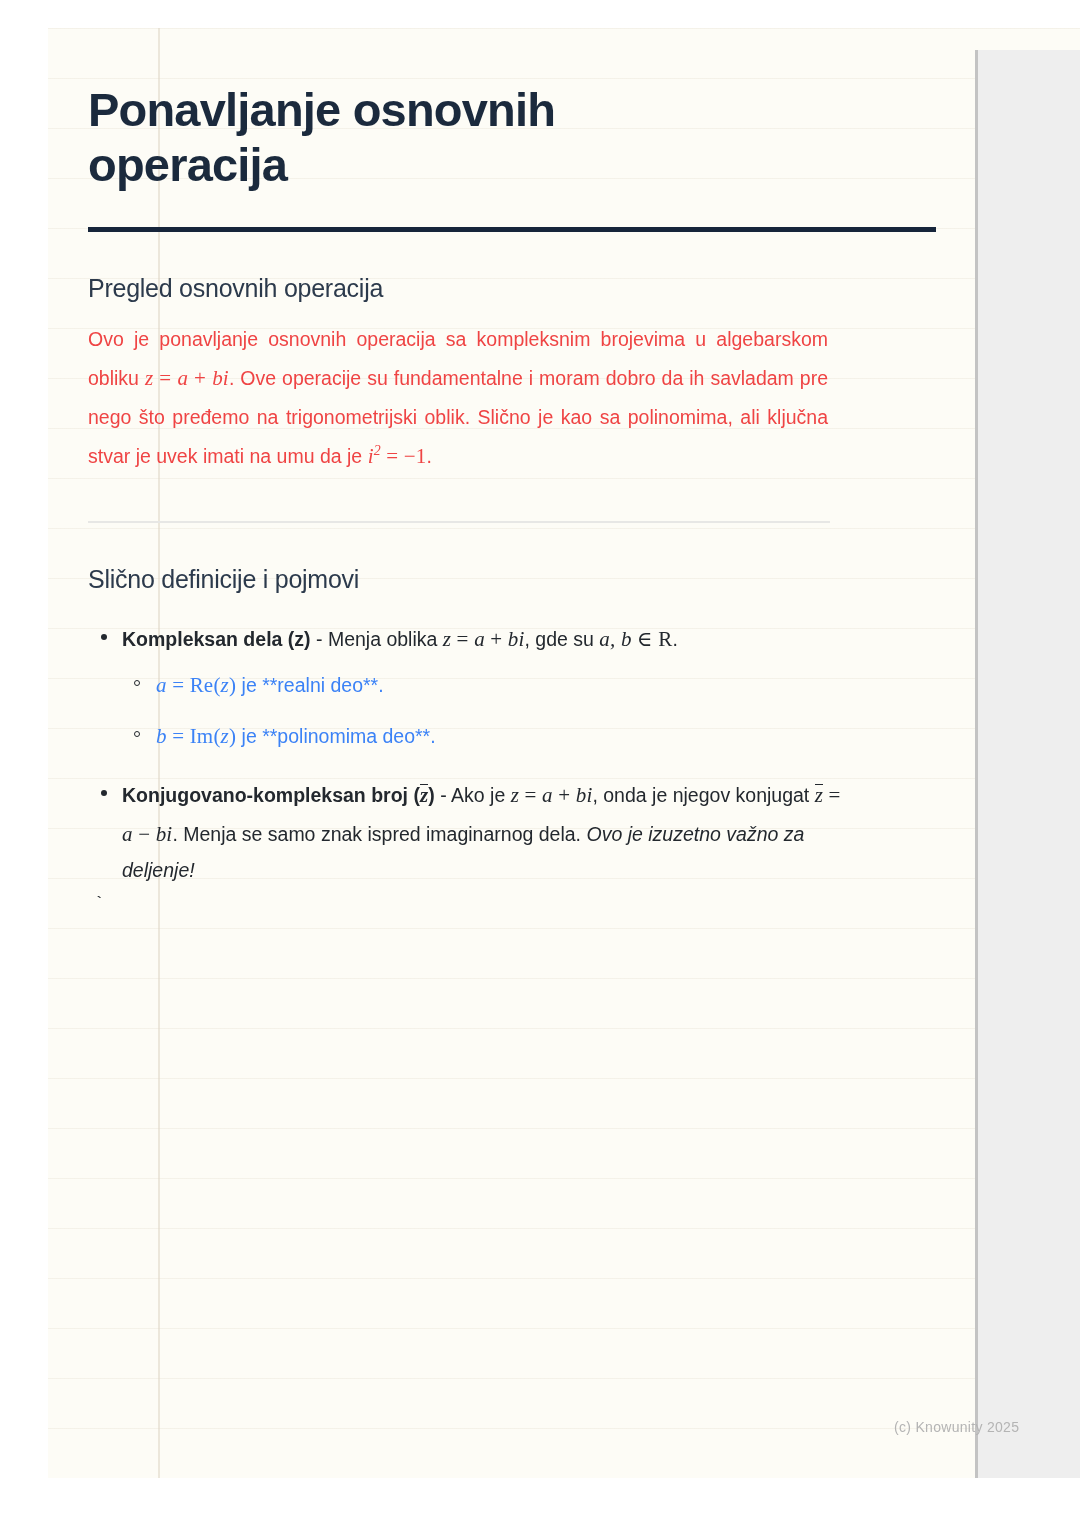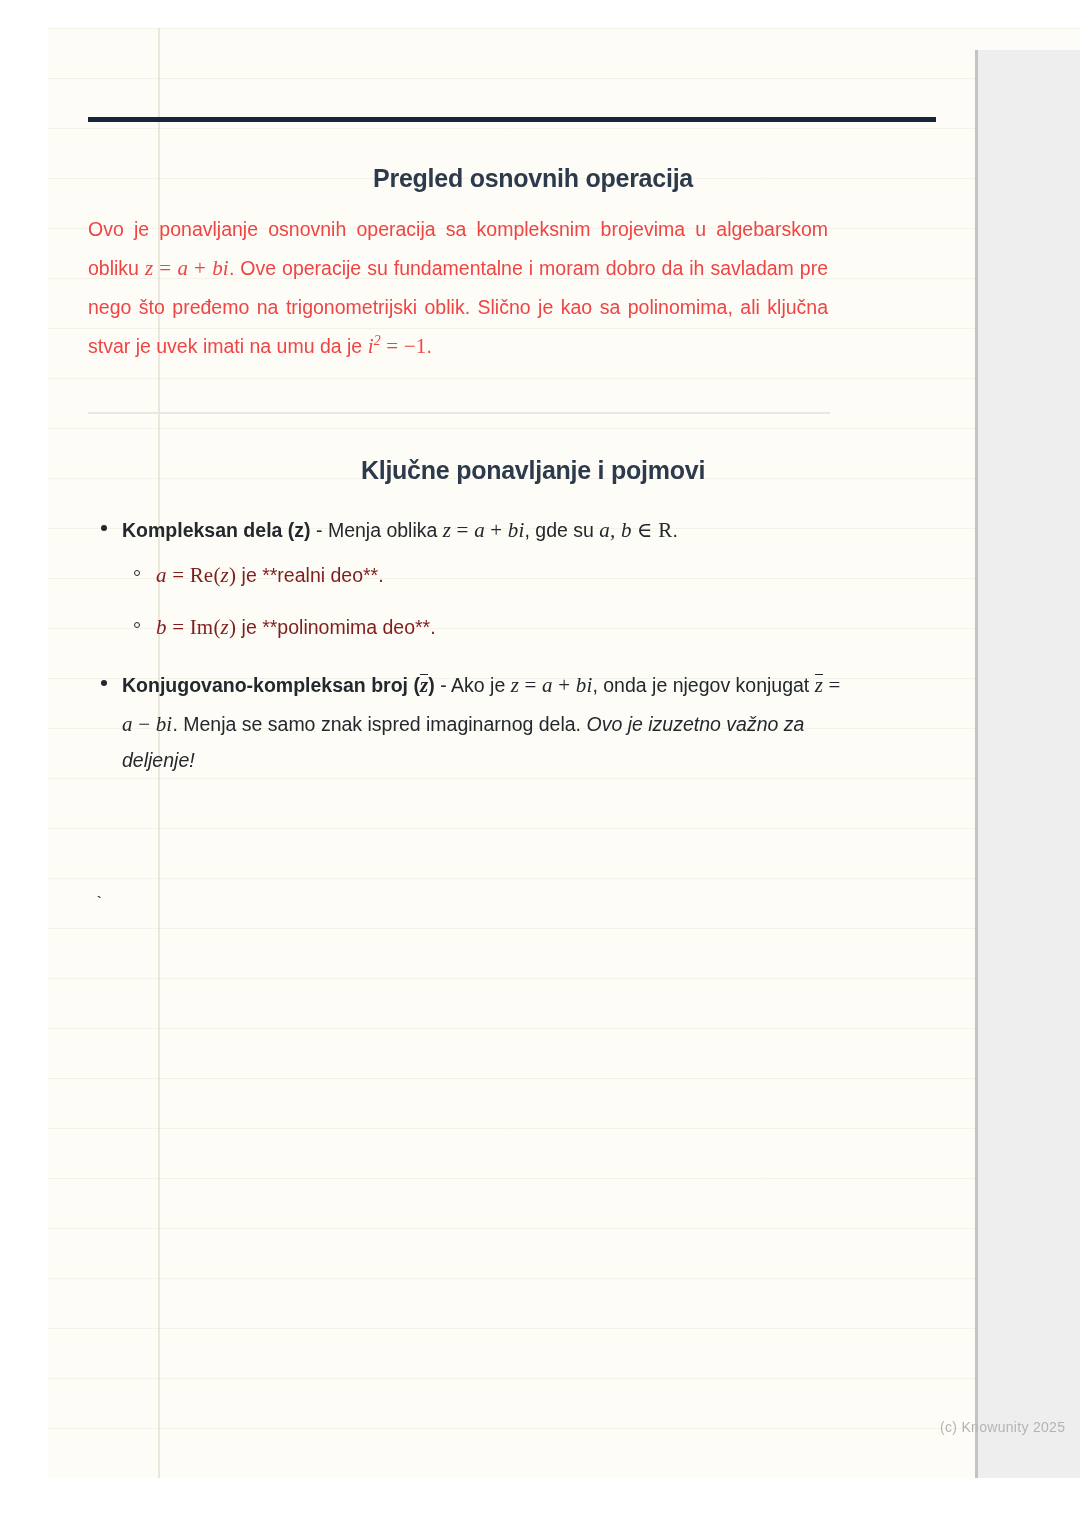--- a/index.html
+++ b/index.html
@@ -78,25 +78,24 @@
   }
   .title-rule {
     margin-top: 34px;
     height: 5px;
     width: 848px;
     background: #16253a;
   }
 
   h2.section-title {
     font-size: 25px;
-    font-weight: 700;
+    font-weight: 400;
     letter-spacing: -0.25px;
     color: #2c3a4c;
     margin: 42px 0 0 0;
-    text-align: center;
   }
 
   p.body-text {
     font-size: 19.5px;
     line-height: 1.92;
     color: #ef4444;
     text-align: justify;
     margin: 18px 0 0 0;
     width: 740px;
   }
@@ -136,21 +135,21 @@
   ul.subbullets {
     list-style: none;
     margin: 8px 0 0 0;
     padding: 0;
   }
   ul.subbullets > li.subbullet {
     position: relative;
     padding-left: 34px;
     font-size: 19.5px;
     line-height: 1.8;
-    color: #7f1d1d;
+    color: #3b82f6;
     margin-bottom: 14px;
   }
   ul.subbullets > li.subbullet::before {
     content: "";
     position: absolute;
     left: 12px;
     top: 13px;
     width: 6px;
     height: 6px;
     border-radius: 50%;
@@ -186,48 +185,49 @@
   .stray-tick {
     position: absolute;
     left: 46px;
     top: 866px;
     font-family: "Liberation Mono", monospace;
     font-size: 17px;
     color: #23282e;
   }
   .footer {
     position: absolute;
-    left: 892px;
+    left: 846px;
     top: 1391px;
     font-size: 14px;
     color: #b4b4b4;
     letter-spacing: 0.3px;
     white-space: nowrap;
   }
 </style>
 </head>
 <body>
 
 <div class="page">
 
   <div class="ruling"></div>
   <div class="margin-rule"></div>
   <div class="side-strip"></div>
 
   <div class="content">
 
+    <h1 class="doc-title">Ponavljanje osnovnih operacija</h1>
     <div class="title-rule"></div>
 
     <h2 class="section-title">Pregled osnovnih operacija</h2>
 
     <p class="body-text"><span>Ovo je ponavljanje osnovnih operacija sa kompleksnim brojevima u algebarskom obliku </span><span class="m"><span>z</span><span class="up"> = </span><span>a</span><span class="up"> + </span><span>bi</span></span><span>. Ove operacije su fundamentalne i moram dobro da ih savladam pre nego što pređemo na trigonometrijski oblik. Slično je kao sa polinomima, ali ključna stvar je uvek imati na umu da je </span><span class="m"><span>i</span><sup>2</sup><span class="up"> = −1</span></span><span>.</span></p>
 
     <div class="soft-divider"></div>
 
-    <h2 class="section-title">Ključne ponavljanje i pojmovi</h2>
+    <h2 class="section-title">Slično definicije i pojmovi</h2>
 
     <ul class="bullets">
 
       <li class="bullet">
         <b>Kompleksan dela (z)</b><span> - </span><span>Menja oblika </span><span class="m"><span>z</span><span class="up"> = </span><span>a</span><span class="up"> + </span><span>bi</span></span><span>, gde su </span><span class="m"><span>a, b</span><span class="up"> ∈ </span><span class="up">R</span></span><span>.</span>
 
         <ul class="subbullets">
           <li class="subbullet"><span class="m"><span>a</span><span class="up"> = </span><span class="up">Re</span><span class="up">(</span><span>z</span><span class="up">)</span></span><span> je **realni deo**.</span></li>
           <li class="subbullet"><span class="m"><span>b</span><span class="up"> = </span><span class="up">Im</span><span class="up">(</span><span>z</span><span class="up">)</span></span><span> je **polinomima deo**.</span></li>
         </ul>

